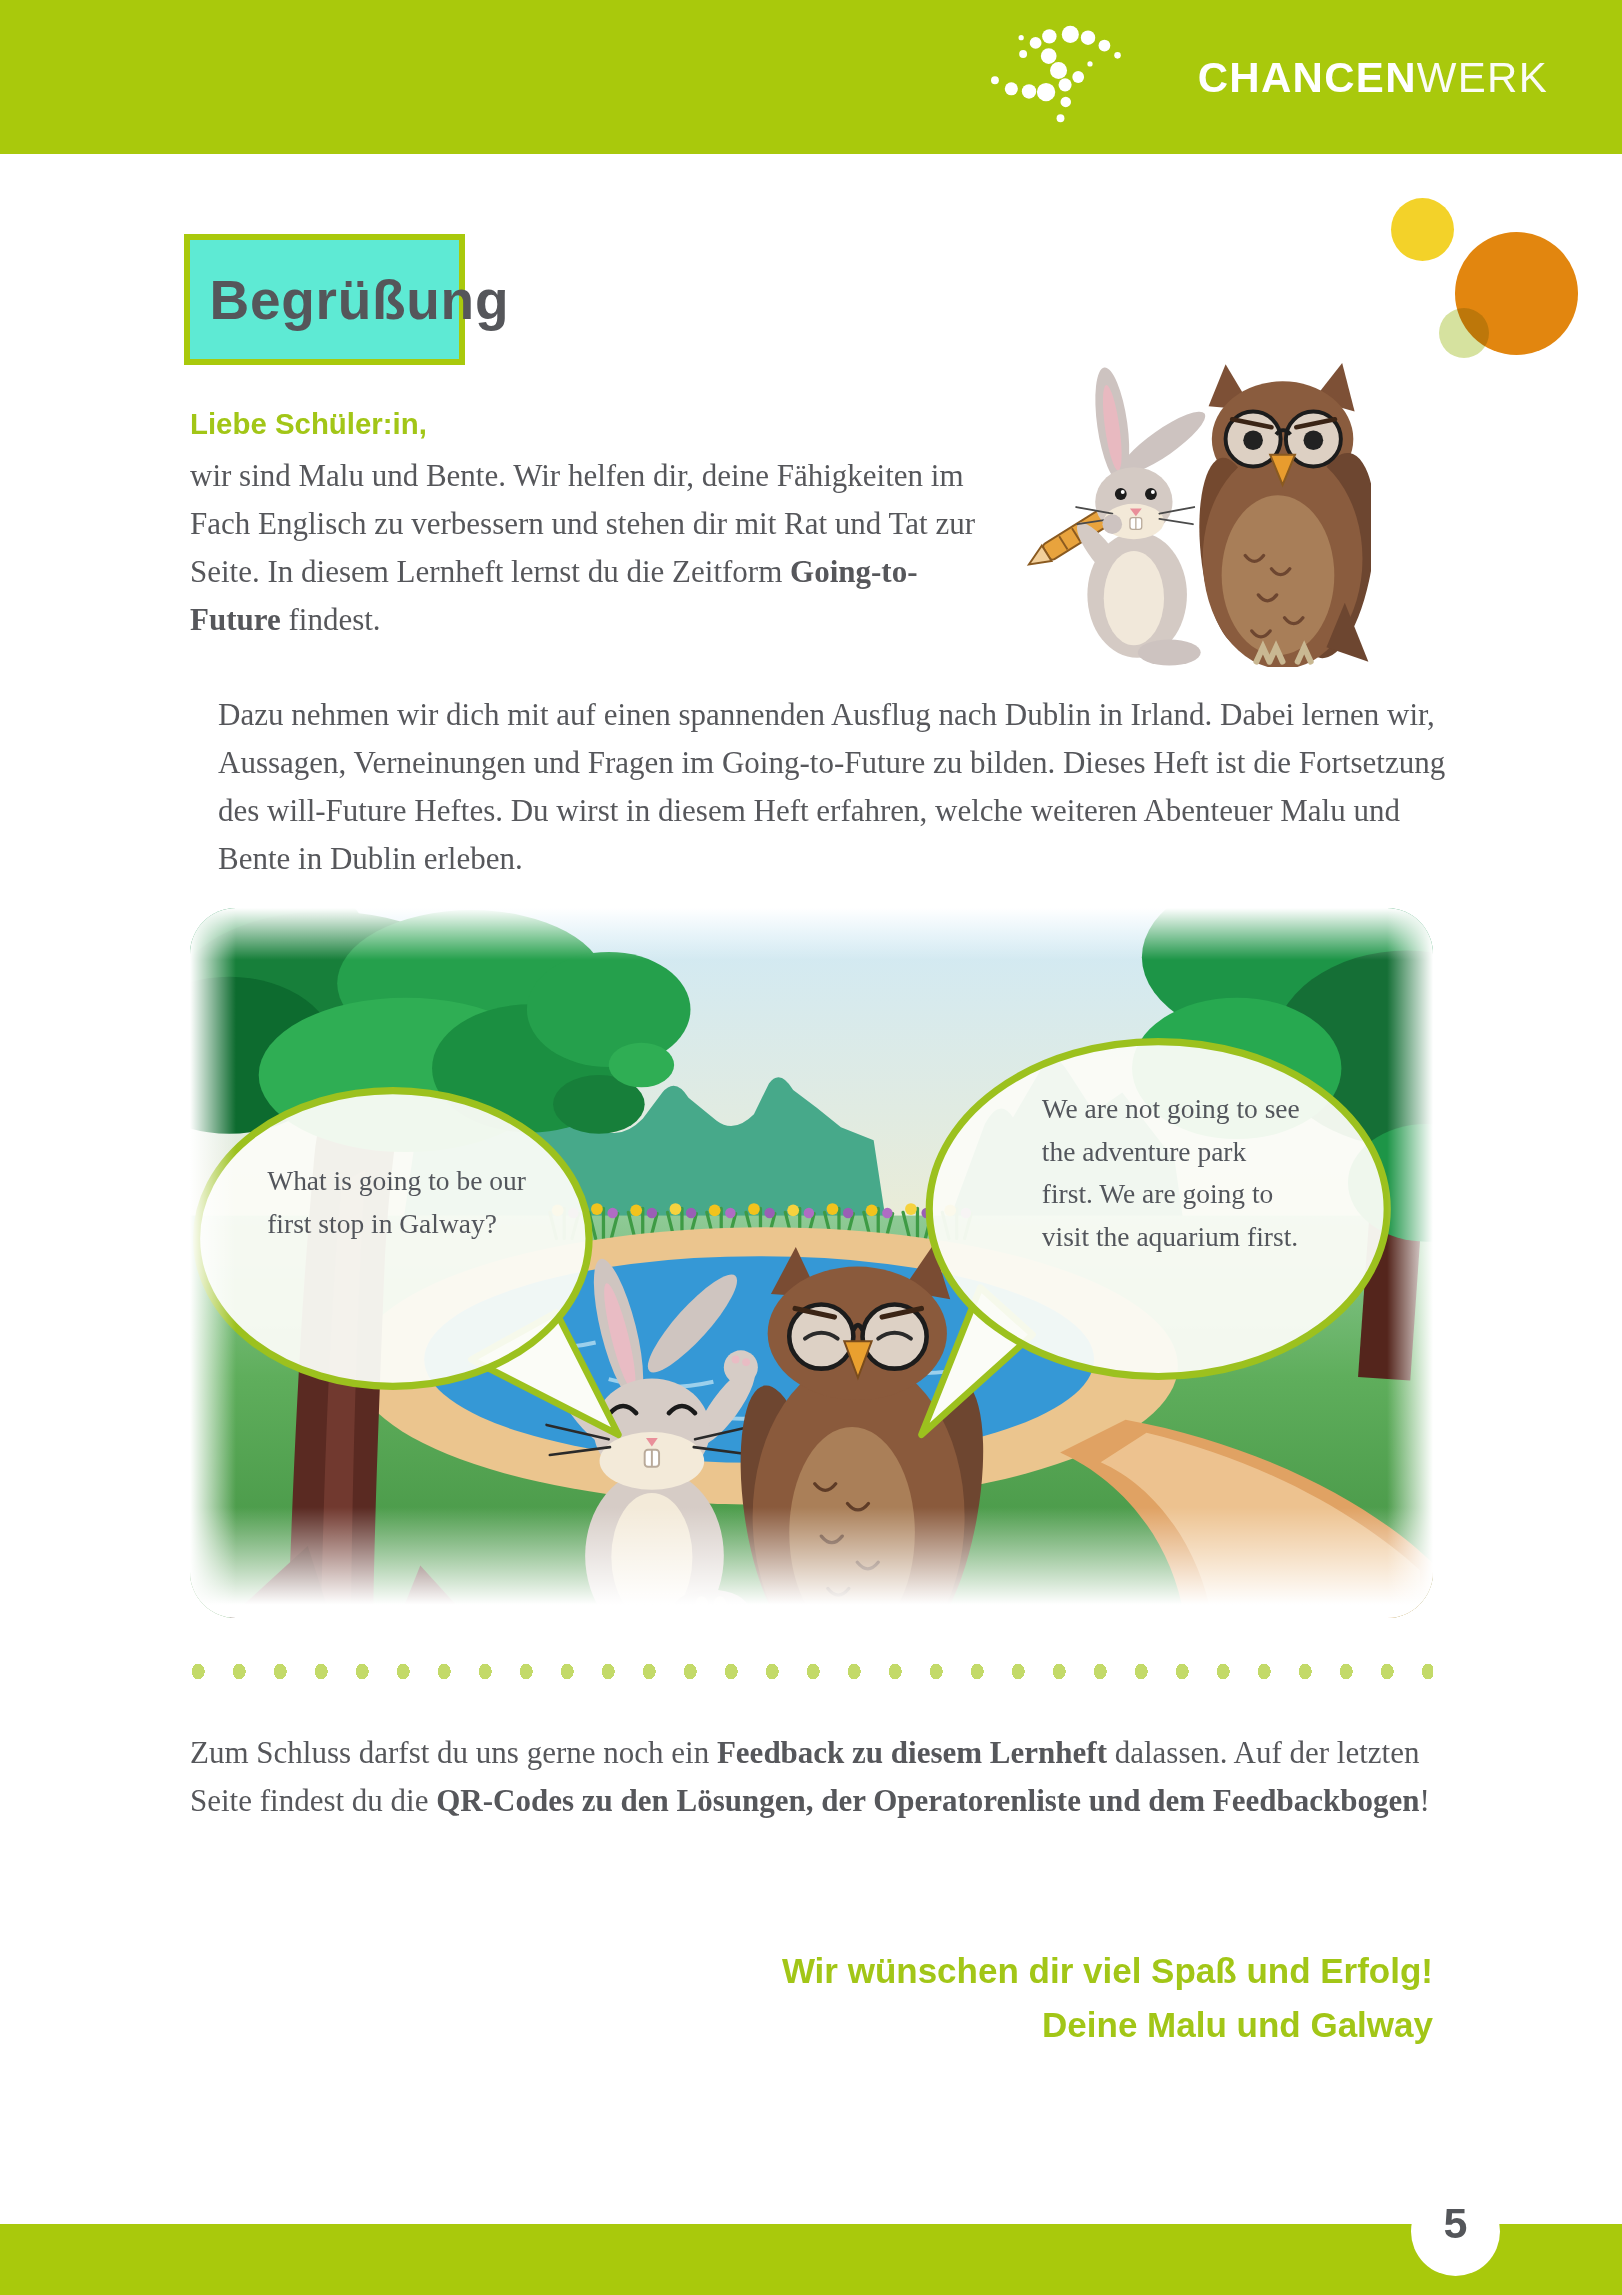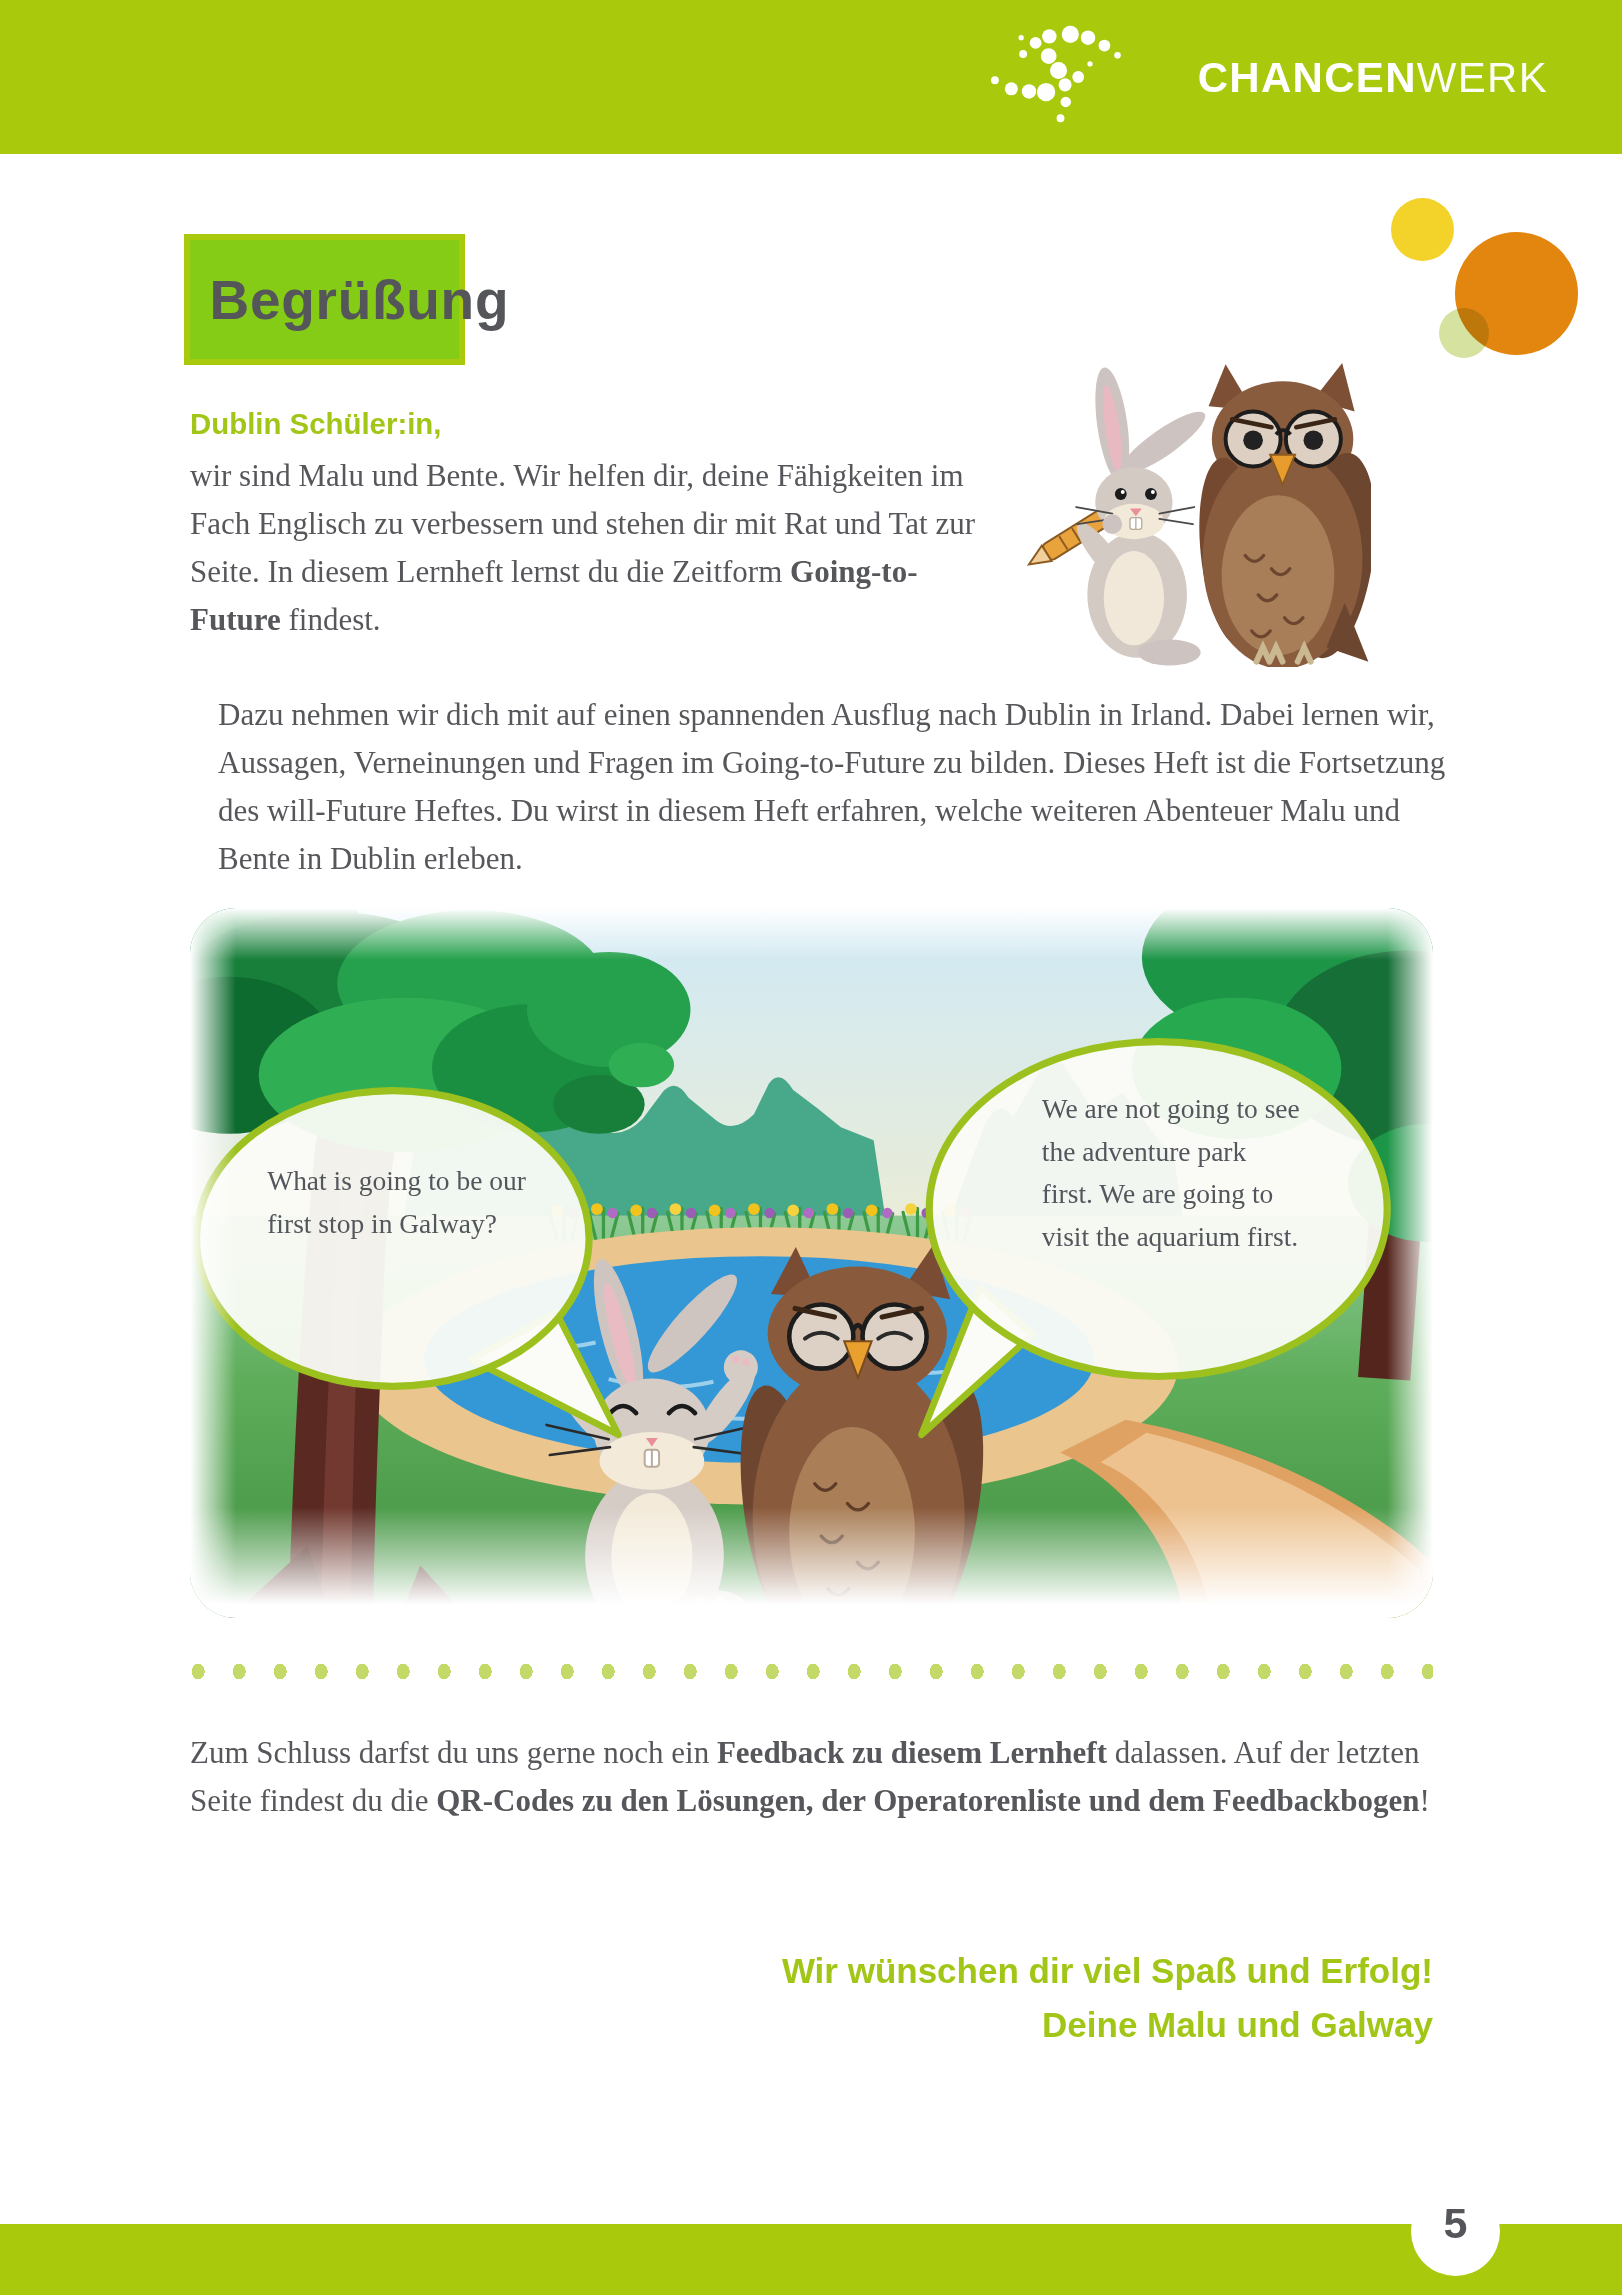--- a/index.html
+++ b/index.html
@@ -22,21 +22,21 @@
   .brand .light{font-weight:400;opacity:.96;}
 
   
   .circle{border-radius:50%;}
   .c-yellow{left:1391px;top:198px;width:63px;height:63px;background:#f3d229;}
   .c-orange{left:1455px;top:232px;width:123px;height:123px;background:#e2860f;}
   .c-lgreen{left:1439px;top:308px;width:50px;height:50px;background:#cfdd8e;opacity:.85;mix-blend-mode:multiply;}
 
   
   .title-box{left:184px;top:234px;width:281px;height:131px;border:6.5px solid var(--brand-green);
-             background:#84cc16;display:flex;align-items:center;padding-left:19.6px;}
+             background:#5eead4;display:flex;align-items:center;padding-left:19.6px;}
   .title-box span{font-size:55px;font-weight:700;color:#55565a;letter-spacing:0.7px;}
 
   .salutation{left:190px;top:407px;font-size:29.4px;font-weight:700;color:var(--lime);}
 
   .para{font-family:"Liberation Serif",serif;font-size:31px;line-height:48px;color:var(--ink);}
   .para b{font-weight:700;}
   .para1{left:190px;top:452px;width:811px;}
   .para2{left:190px;top:691px;width:1251px;margin-left:28px;}
   .para3{left:190px;top:1729px;width:1254px;}
 
@@ -98,21 +98,21 @@
 </div>
 
 <div class="abs circle c-yellow"></div>
 <div class="abs circle c-orange"></div>
 <div class="abs circle c-lgreen"></div>
 
 <div class="abs title-box">
   <span>Begrüßung</span>
 </div>
 
-<p class="abs salutation">Dublin Schüler:in,</p>
+<p class="abs salutation">Liebe Schüler:in,</p>
 
 <p class="abs para para1"><span>wir sind Malu und Bente. Wir helfen dir, deine Fähigkeiten im Fach Englisch zu verbessern und stehen dir mit Rat und Tat zur Seite. In diesem Lernheft lernst du die Zeitform </span><b>Going-to-Future</b><span> findest.</span></p>
 
 <svg class="abs mascots" viewBox="0 0 600 470">
 
   <g>
     <polygon points="352,72 378,8 420,78" fill="#7d5036"></polygon>
     <polygon points="512,62 556,6 575,80" fill="#7d5036"></polygon>
     <ellipse cx="465" cy="122" rx="108" ry="88" fill="#8a5c3e"></ellipse>
     <ellipse cx="545" cy="300" rx="58" ry="158" fill="#6d4630" transform="rotate(8 545 300)"></ellipse>

